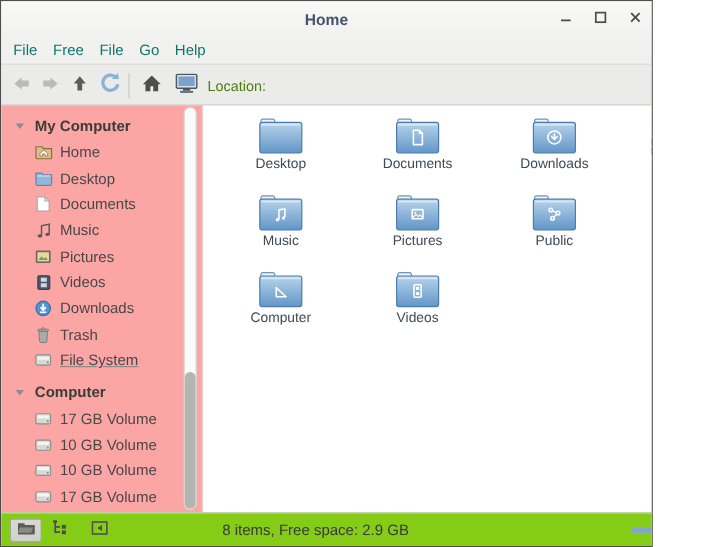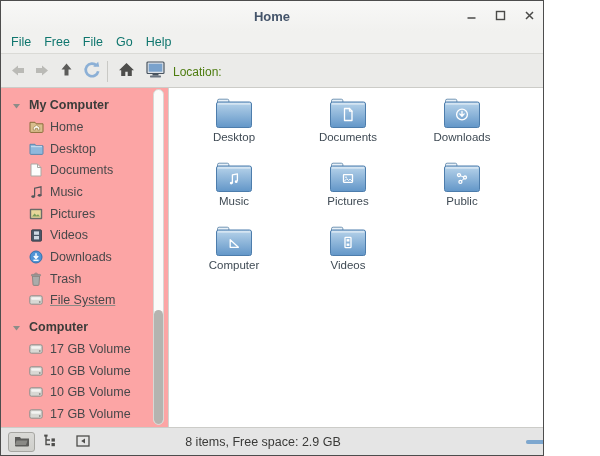--- a/index.html
+++ b/index.html
@@ -67,21 +67,21 @@
     background:#b4b4b0; border-radius:6px;
   }
   .main { position:absolute; left:169px; top:0; right:0; bottom:0; background:#fff; }
   .folder-grid { position:absolute; left:7px; top:7px; display:grid; grid-template-columns:repeat(3,114px); grid-auto-rows:64px; }
   .folder-cell { display:flex; flex-direction:column; align-items:center; }
   .folder-cell svg { display:block; }
   .folder-label { font-size:11.5px; color:#3f4a54; margin-top:2px; text-align:center; }
   
   .statusbar {
     position:absolute; left:0; right:0; bottom:0; height:28px;
-    background:#e5e5e5; border-top:1px solid #ccccc8;
+    background:#84cc16; border-top:1px solid #ccccc8;
   }
   .sbtn {
     position:absolute; top:4px; height:20px; border-radius:3px;
     display:flex; align-items:center; justify-content:center;
   }
   .sbtn.pressed { background:linear-gradient(#d9d9d6,#cfcfcb); border:1px solid #a6a6a2; }
   .status-text {
     position:absolute; left:262px; top:0; height:27px; transform:translateX(-50%);
     display:flex; align-items:center; font-size:12.5px; color:#3a3a38; white-space:nowrap;
   }

